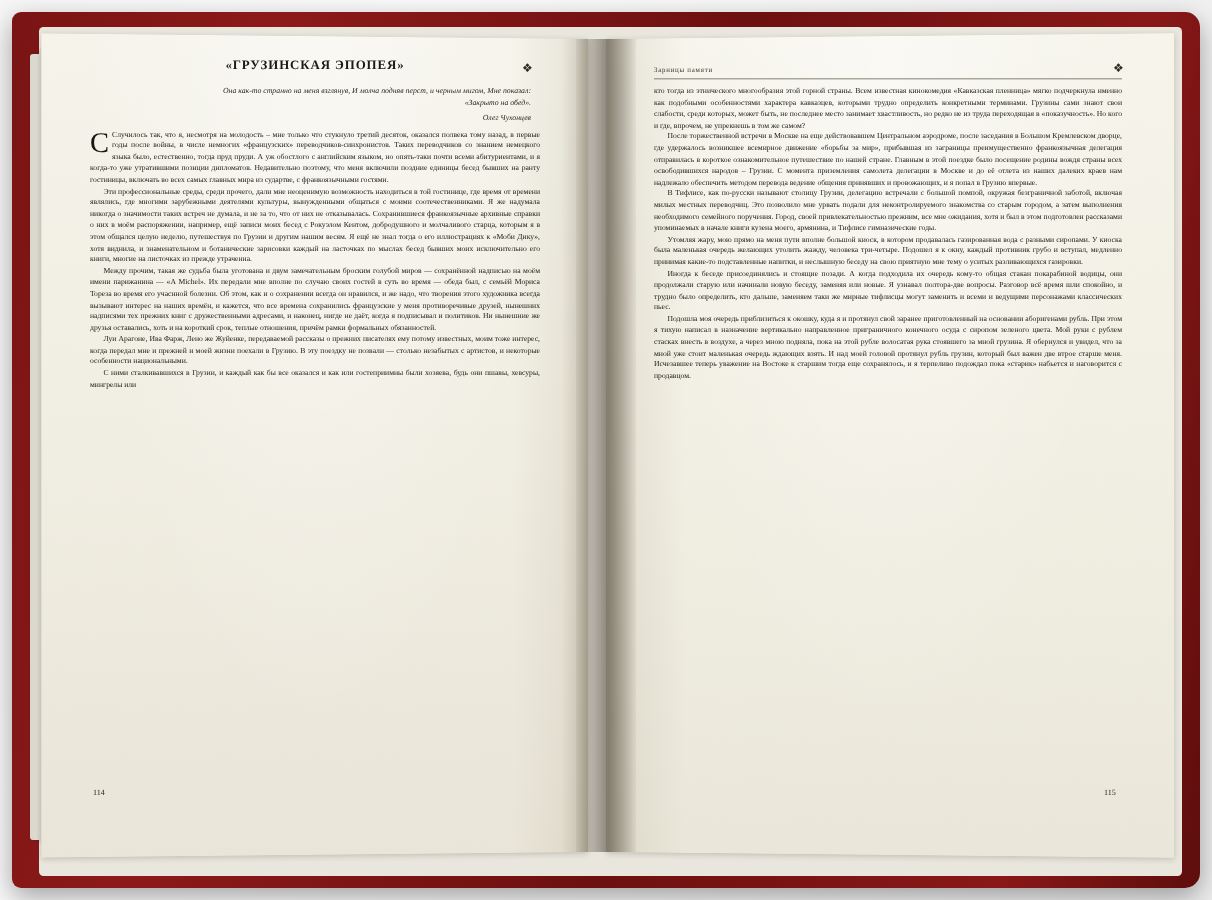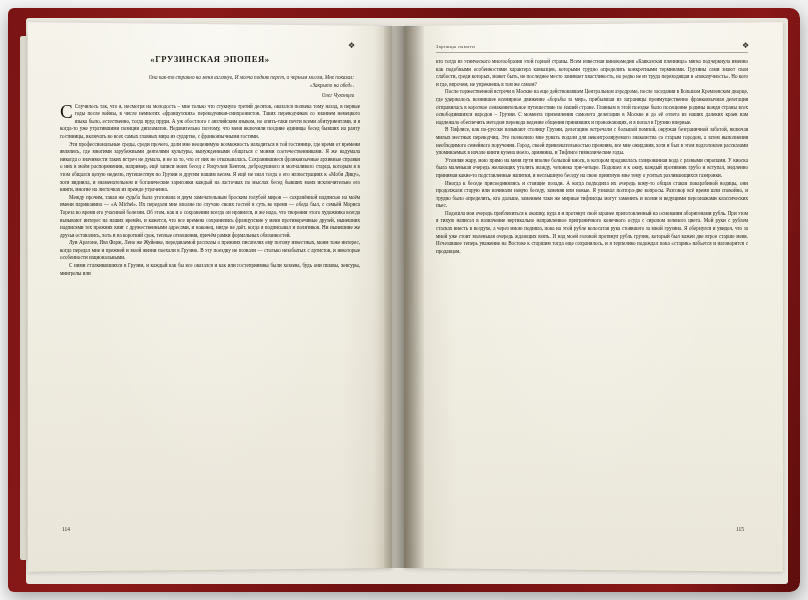--- a/index.html
+++ b/index.html
@@ -93,21 +93,21 @@
 
   
   .col {
     position: absolute;
     color: #222018;
     text-align: justify;
     hyphens: auto;
   }
   .col.left-col {
     left: 60px;
-    top: 46px;
+    top: 30px;
     width: 300px;
     font-size: 5.1px;
     line-height: 7.6px;
   }
   .col.right-col {
     left: 436px;
     top: 46px;
     width: 312px;
     font-size: 5.1px;
     line-height: 7.6px;

